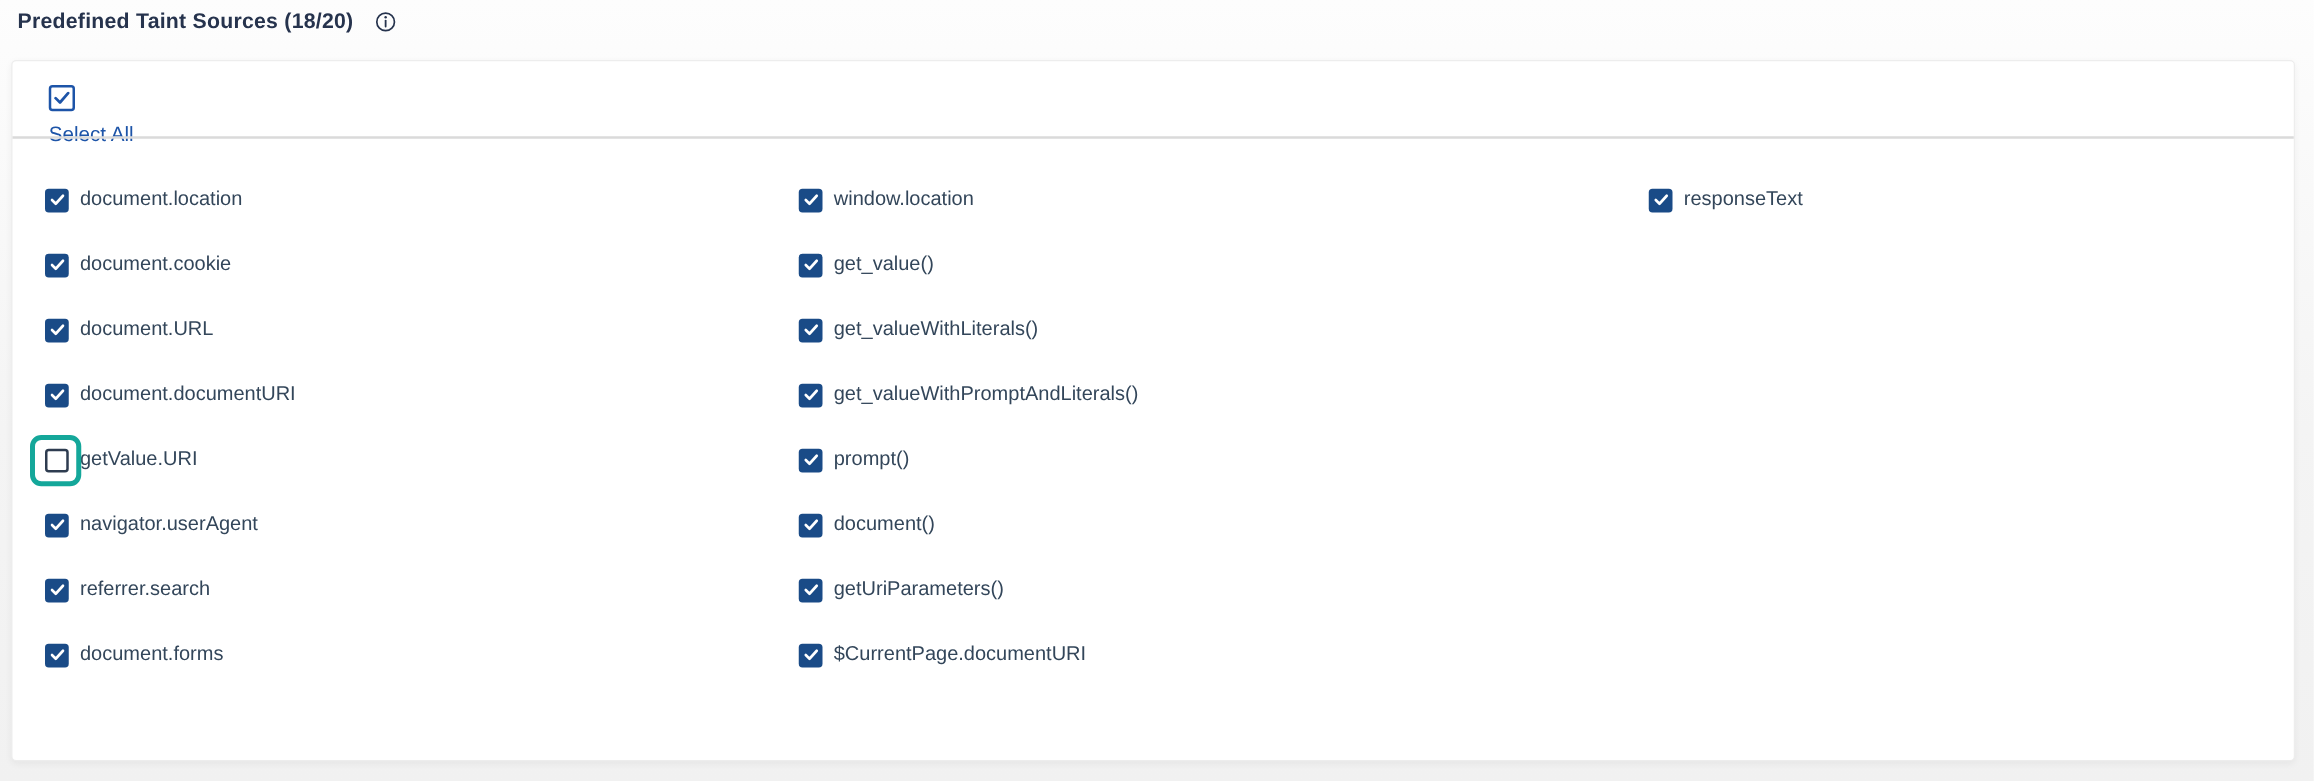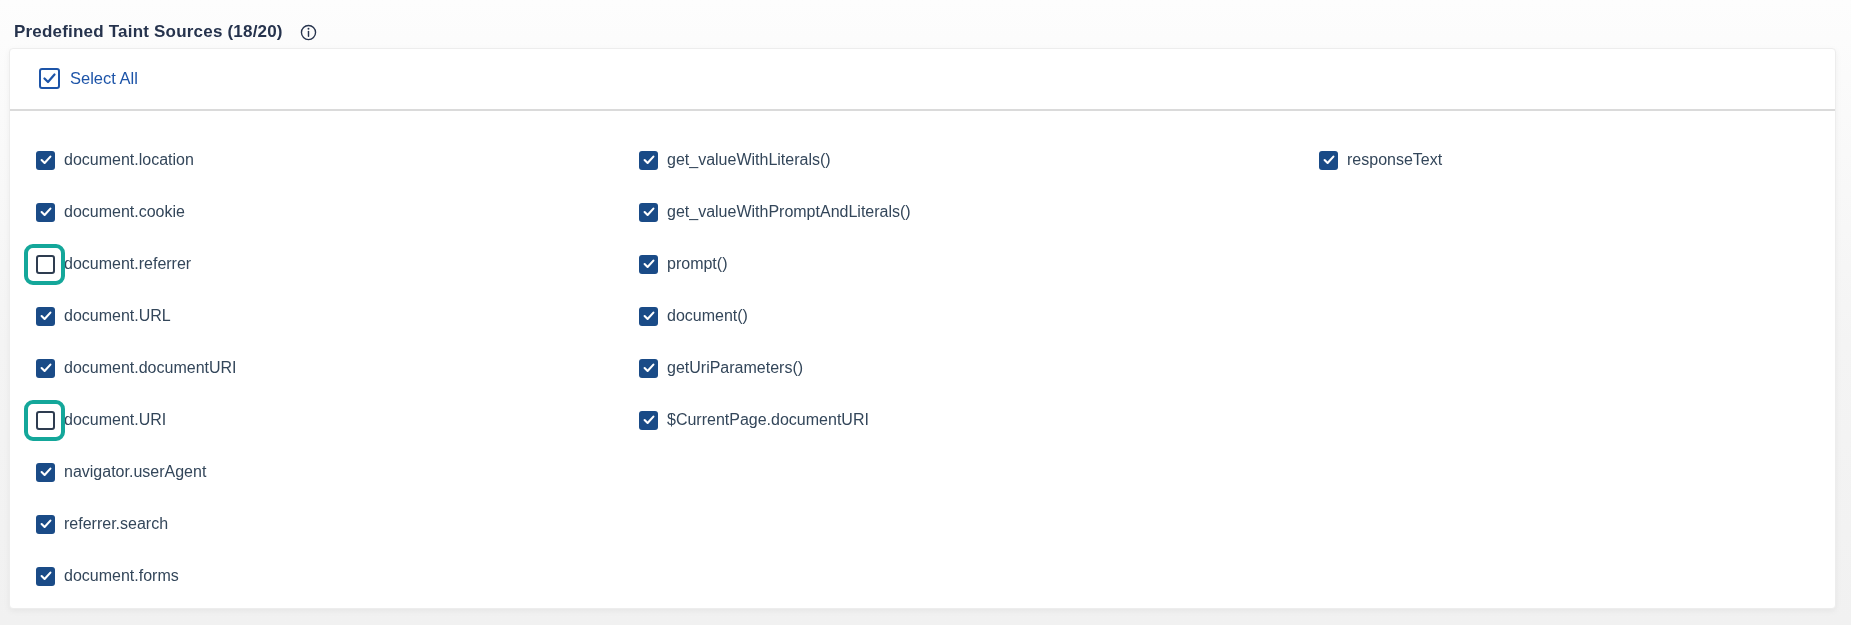--- a/index.html
+++ b/index.html
@@ -9,21 +9,21 @@
     position: relative;
     overflow: hidden;
     font-family: "Liberation Sans", "DejaVu Sans", sans-serif;
     background: linear-gradient(180deg, #fdfdfd 0%, #f4f4f4 55%, #f1f1f1 100%);
   }
 
   
   .header {
     position: absolute;
     left: 14px;
-    top: 22px;
+    top: 7px;
     display: flex;
     align-items: center;
     gap: 17px;
     justify-content: flex-end;
   }
   .title {
     font-size: 17px;
     font-weight: bold;
     color: #26334d;
     letter-spacing: 0.2px;
@@ -44,23 +44,23 @@
     box-shadow: 0 2px 6px rgba(0,0,0,0.05);
     box-sizing: border-box;
   }
 
   
   .select-all {
     position: absolute;
     left: 29px;
     top: 19px;
     display: flex;
-    align-items: center;
     gap: 10px;
     cursor: pointer;
+    flex-direction: column;
   }
   .cb-outline {
     width: 21px;
     height: 21px;
     border: 2px solid #1d54a8;
     border-radius: 3px;
     background: #fff;
     box-sizing: border-box;
     display: flex;
     align-items: center;
@@ -167,57 +167,48 @@
       <span class="cb checked">
         <svg class="check" viewBox="0 0 12 10">
           <polyline points="1.6,5 4.6,8 10.4,1.6" fill="none" stroke="#ffffff" stroke-width="2.1" stroke-linecap="round" stroke-linejoin="round"></polyline>
         </svg>
       </span>
     </span>
     <span class="item-label">document.cookie</span>
   </div>
         <div class="item">
     <span class="cb-wrap">
+
+      <span class="cb checked">
+        <svg class="check" viewBox="0 0 12 10">
+          <polyline points="1.6,5 4.6,8 10.4,1.6" fill="none" stroke="#ffffff" stroke-width="2.1" stroke-linecap="round" stroke-linejoin="round"></polyline>
+        </svg>
+      </span>
+    </span>
+    <span class="item-label">document.URL</span>
+  </div>
+        <div class="item">
+    <span class="cb-wrap">
+
+      <span class="cb checked">
+        <svg class="check" viewBox="0 0 12 10">
+          <polyline points="1.6,5 4.6,8 10.4,1.6" fill="none" stroke="#ffffff" stroke-width="2.1" stroke-linecap="round" stroke-linejoin="round"></polyline>
+        </svg>
+      </span>
+    </span>
+    <span class="item-label">document.documentURI</span>
+  </div>
+        <div class="item">
+    <span class="cb-wrap">
       <span class="ring"></span>
       <span class="cb unchecked">
         
       </span>
     </span>
-    <span class="item-label">document.referrer</span>
-  </div>
-        <div class="item">
-    <span class="cb-wrap">
-
-      <span class="cb checked">
-        <svg class="check" viewBox="0 0 12 10">
-          <polyline points="1.6,5 4.6,8 10.4,1.6" fill="none" stroke="#ffffff" stroke-width="2.1" stroke-linecap="round" stroke-linejoin="round"></polyline>
-        </svg>
-      </span>
-    </span>
-    <span class="item-label">document.URL</span>
-  </div>
-        <div class="item">
-    <span class="cb-wrap">
-
-      <span class="cb checked">
-        <svg class="check" viewBox="0 0 12 10">
-          <polyline points="1.6,5 4.6,8 10.4,1.6" fill="none" stroke="#ffffff" stroke-width="2.1" stroke-linecap="round" stroke-linejoin="round"></polyline>
-        </svg>
-      </span>
-    </span>
-    <span class="item-label">document.documentURI</span>
-  </div>
-        <div class="item">
-    <span class="cb-wrap">
-      <span class="ring"></span>
-      <span class="cb unchecked">
-        
-      </span>
-    </span>
-    <span class="item-label">document.URI</span>
+    <span class="item-label">getValue.URI</span>
   </div>
         <div class="item">
     <span class="cb-wrap">
 
       <span class="cb checked">
         <svg class="check" viewBox="0 0 12 10">
           <polyline points="1.6,5 4.6,8 10.4,1.6" fill="none" stroke="#ffffff" stroke-width="2.1" stroke-linecap="round" stroke-linejoin="round"></polyline>
         </svg>
       </span>
     </span>
@@ -249,20 +240,42 @@
       <div class="col col-1">
         <div class="item">
     <span class="cb-wrap">
 
       <span class="cb checked">
         <svg class="check" viewBox="0 0 12 10">
           <polyline points="1.6,5 4.6,8 10.4,1.6" fill="none" stroke="#ffffff" stroke-width="2.1" stroke-linecap="round" stroke-linejoin="round"></polyline>
         </svg>
       </span>
     </span>
+    <span class="item-label">window.location</span>
+  </div>
+        <div class="item">
+    <span class="cb-wrap">
+
+      <span class="cb checked">
+        <svg class="check" viewBox="0 0 12 10">
+          <polyline points="1.6,5 4.6,8 10.4,1.6" fill="none" stroke="#ffffff" stroke-width="2.1" stroke-linecap="round" stroke-linejoin="round"></polyline>
+        </svg>
+      </span>
+    </span>
+    <span class="item-label">get_value()</span>
+  </div>
+        <div class="item">
+    <span class="cb-wrap">
+
+      <span class="cb checked">
+        <svg class="check" viewBox="0 0 12 10">
+          <polyline points="1.6,5 4.6,8 10.4,1.6" fill="none" stroke="#ffffff" stroke-width="2.1" stroke-linecap="round" stroke-linejoin="round"></polyline>
+        </svg>
+      </span>
+    </span>
     <span class="item-label">get_valueWithLiterals()</span>
   </div>
         <div class="item">
     <span class="cb-wrap">
 
       <span class="cb checked">
         <svg class="check" viewBox="0 0 12 10">
           <polyline points="1.6,5 4.6,8 10.4,1.6" fill="none" stroke="#ffffff" stroke-width="2.1" stroke-linecap="round" stroke-linejoin="round"></polyline>
         </svg>
       </span>

